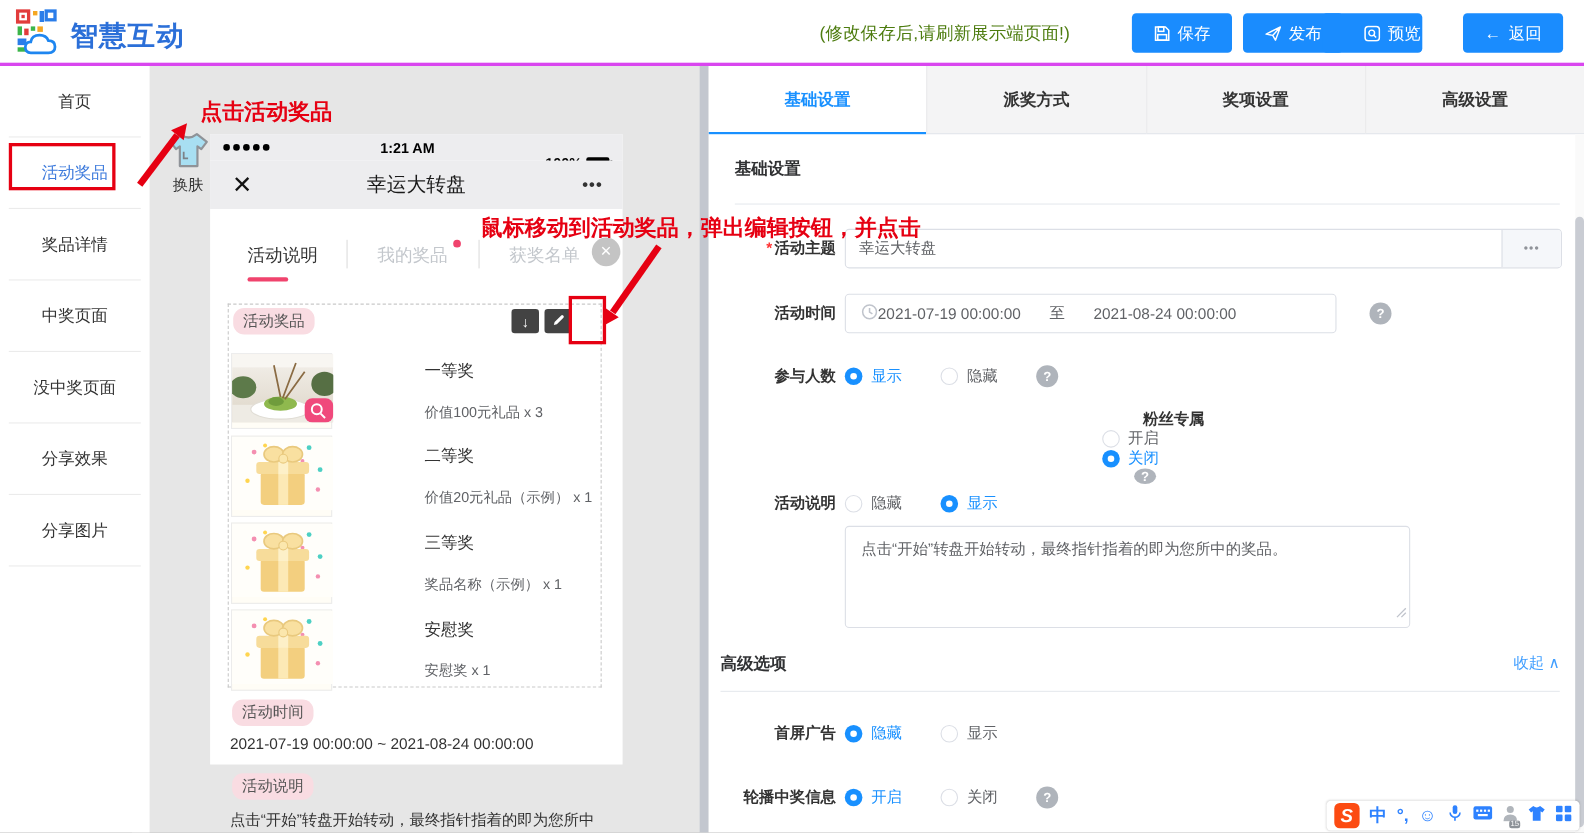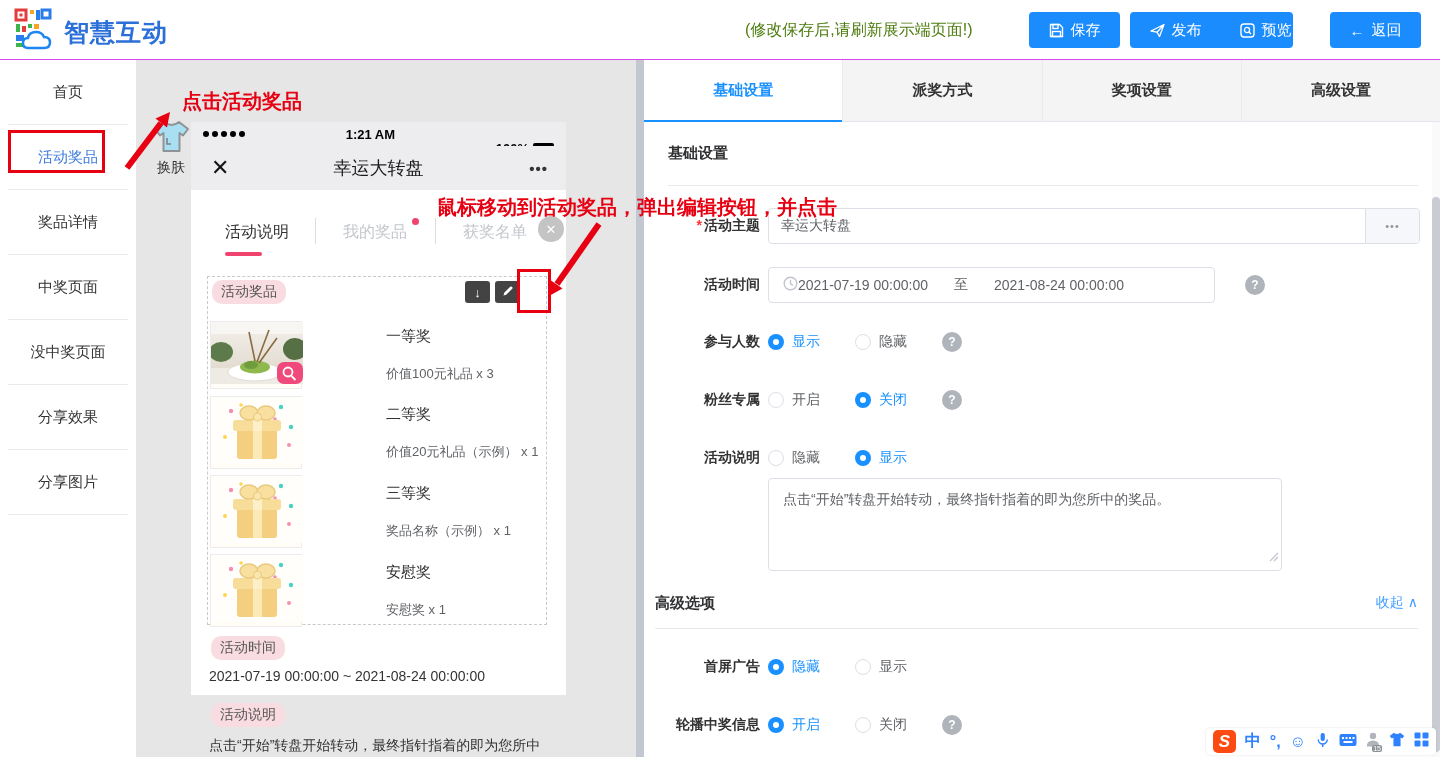--- a/index.html
+++ b/index.html
@@ -1,20 +1,20 @@
 <!DOCTYPE html>
 <html><head>
 <meta charset="utf-8">
 <style>
   * { margin:0; padding:0; box-sizing:border-box; }
   body { font-family:"Liberation Sans","DejaVu Sans",sans-serif; background:#888; }
   .screen { position:relative; width:1440px; height:757px; background:#e6e6e6; overflow:hidden; }
 
   
-  .header { position:absolute; top:0; left:0; width:1440px; height:60px; background:#fff; border-bottom:1px solid #d946ef; z-index:5; }
+  .header { position:absolute; top:0; left:0; width:1440px; height:60px; background:#fff; border-bottom:3px solid #d946ef; z-index:5; }
   .brand { position:absolute; left:14px; top:8px; display:flex; align-items:center; gap:10px; }
   .brand-text { color:#2b6fd8; font-size:25px; font-weight:bold; letter-spacing:1px; }
   .notice { position:absolute; left:745px; top:20px; color:#4d7c0f; font-size:16px; }
   .hbtn { position:absolute; top:12px; width:91px; height:36px; background:#1a8cfe; border-radius:4px; color:#fff; font-size:15px; display:flex; align-items:center; justify-content:center; gap:7px; cursor:pointer; }
   .hbtn .ic { display:flex; align-items:center; }
   .hbtn-save{left:1029px;} .hbtn-pub{left:1130px;} .hbtn-prev{left:1202px;padding-left:36px;} .hbtn-back{left:1330px;}
 
   
   .sidebar { position:absolute; top:60px; left:0; width:136px; bottom:0; background:#fff; z-index:2; }
   .side-item { position:relative; height:65px; display:flex; align-items:center; justify-content:center; font-size:15px; color:#333; cursor:pointer; }
@@ -80,21 +80,21 @@
 
   .rsection { position:absolute; left:24px; font-size:15px; font-weight:bold; color:#303133; }
   .sec1 { top:84px; }
   .rdiv { position:absolute; height:1px; background:#e6e9ee; }
   .div1 { left:24px; right:22px; top:125px; }
   .div2 { left:11px; right:22px; top:568px; }
 
   .frow { position:absolute; left:0; right:10px; height:36px; display:flex; align-items:center; }
   .flabel { width:116px; text-align:right; font-size:14px; font-weight:bold; color:#333; flex:none; white-space:nowrap; }
   .req { color:#f33; margin-right:2px; font-size:14px; font-weight:bold; }
-  .fr1{top:148px;} .fr2{top:207px;} .fr3{top:264px;} .fr4{top:322px;} .fr5{top:380px;} .fr6{top:589px;} .fr7{top:647px;}
+  .fr1{top:148px;} .fr2{top:207px;} .fr3{top:264px;} .fr4{top:312px;flex-direction:column;} .fr5{top:380px;} .fr6{top:589px;} .fr7{top:647px;}
 
   .igroup { margin-left:8px; width:652px; height:36px; border:1px solid #dcdfe6; border-radius:4px; display:flex; overflow:hidden; background:#fff; }
   .ival { flex:1; padding:0 12px; display:flex; align-items:center; font-size:14px; color:#606266; }
   .isuffix { width:54px; background:#f5f7fa; border-left:1px solid #dcdfe6; display:flex; align-items:center; justify-content:center; color:#909399; font-size:11px; letter-spacing:1px; cursor:pointer; }
 
   .datebox { margin-left:8px; width:447px; height:36px; border:1px solid #dcdfe6; border-radius:4px; display:flex; align-items:center; padding:0 14px; font-size:14px; color:#606266; background:#fff; cursor:pointer; }
   .datebox .dt { }
   .datebox .to { margin:0 26px; color:#606266; }
 
   .radio { width:16px; height:16px; border-radius:50%; flex:none; cursor:pointer; }

